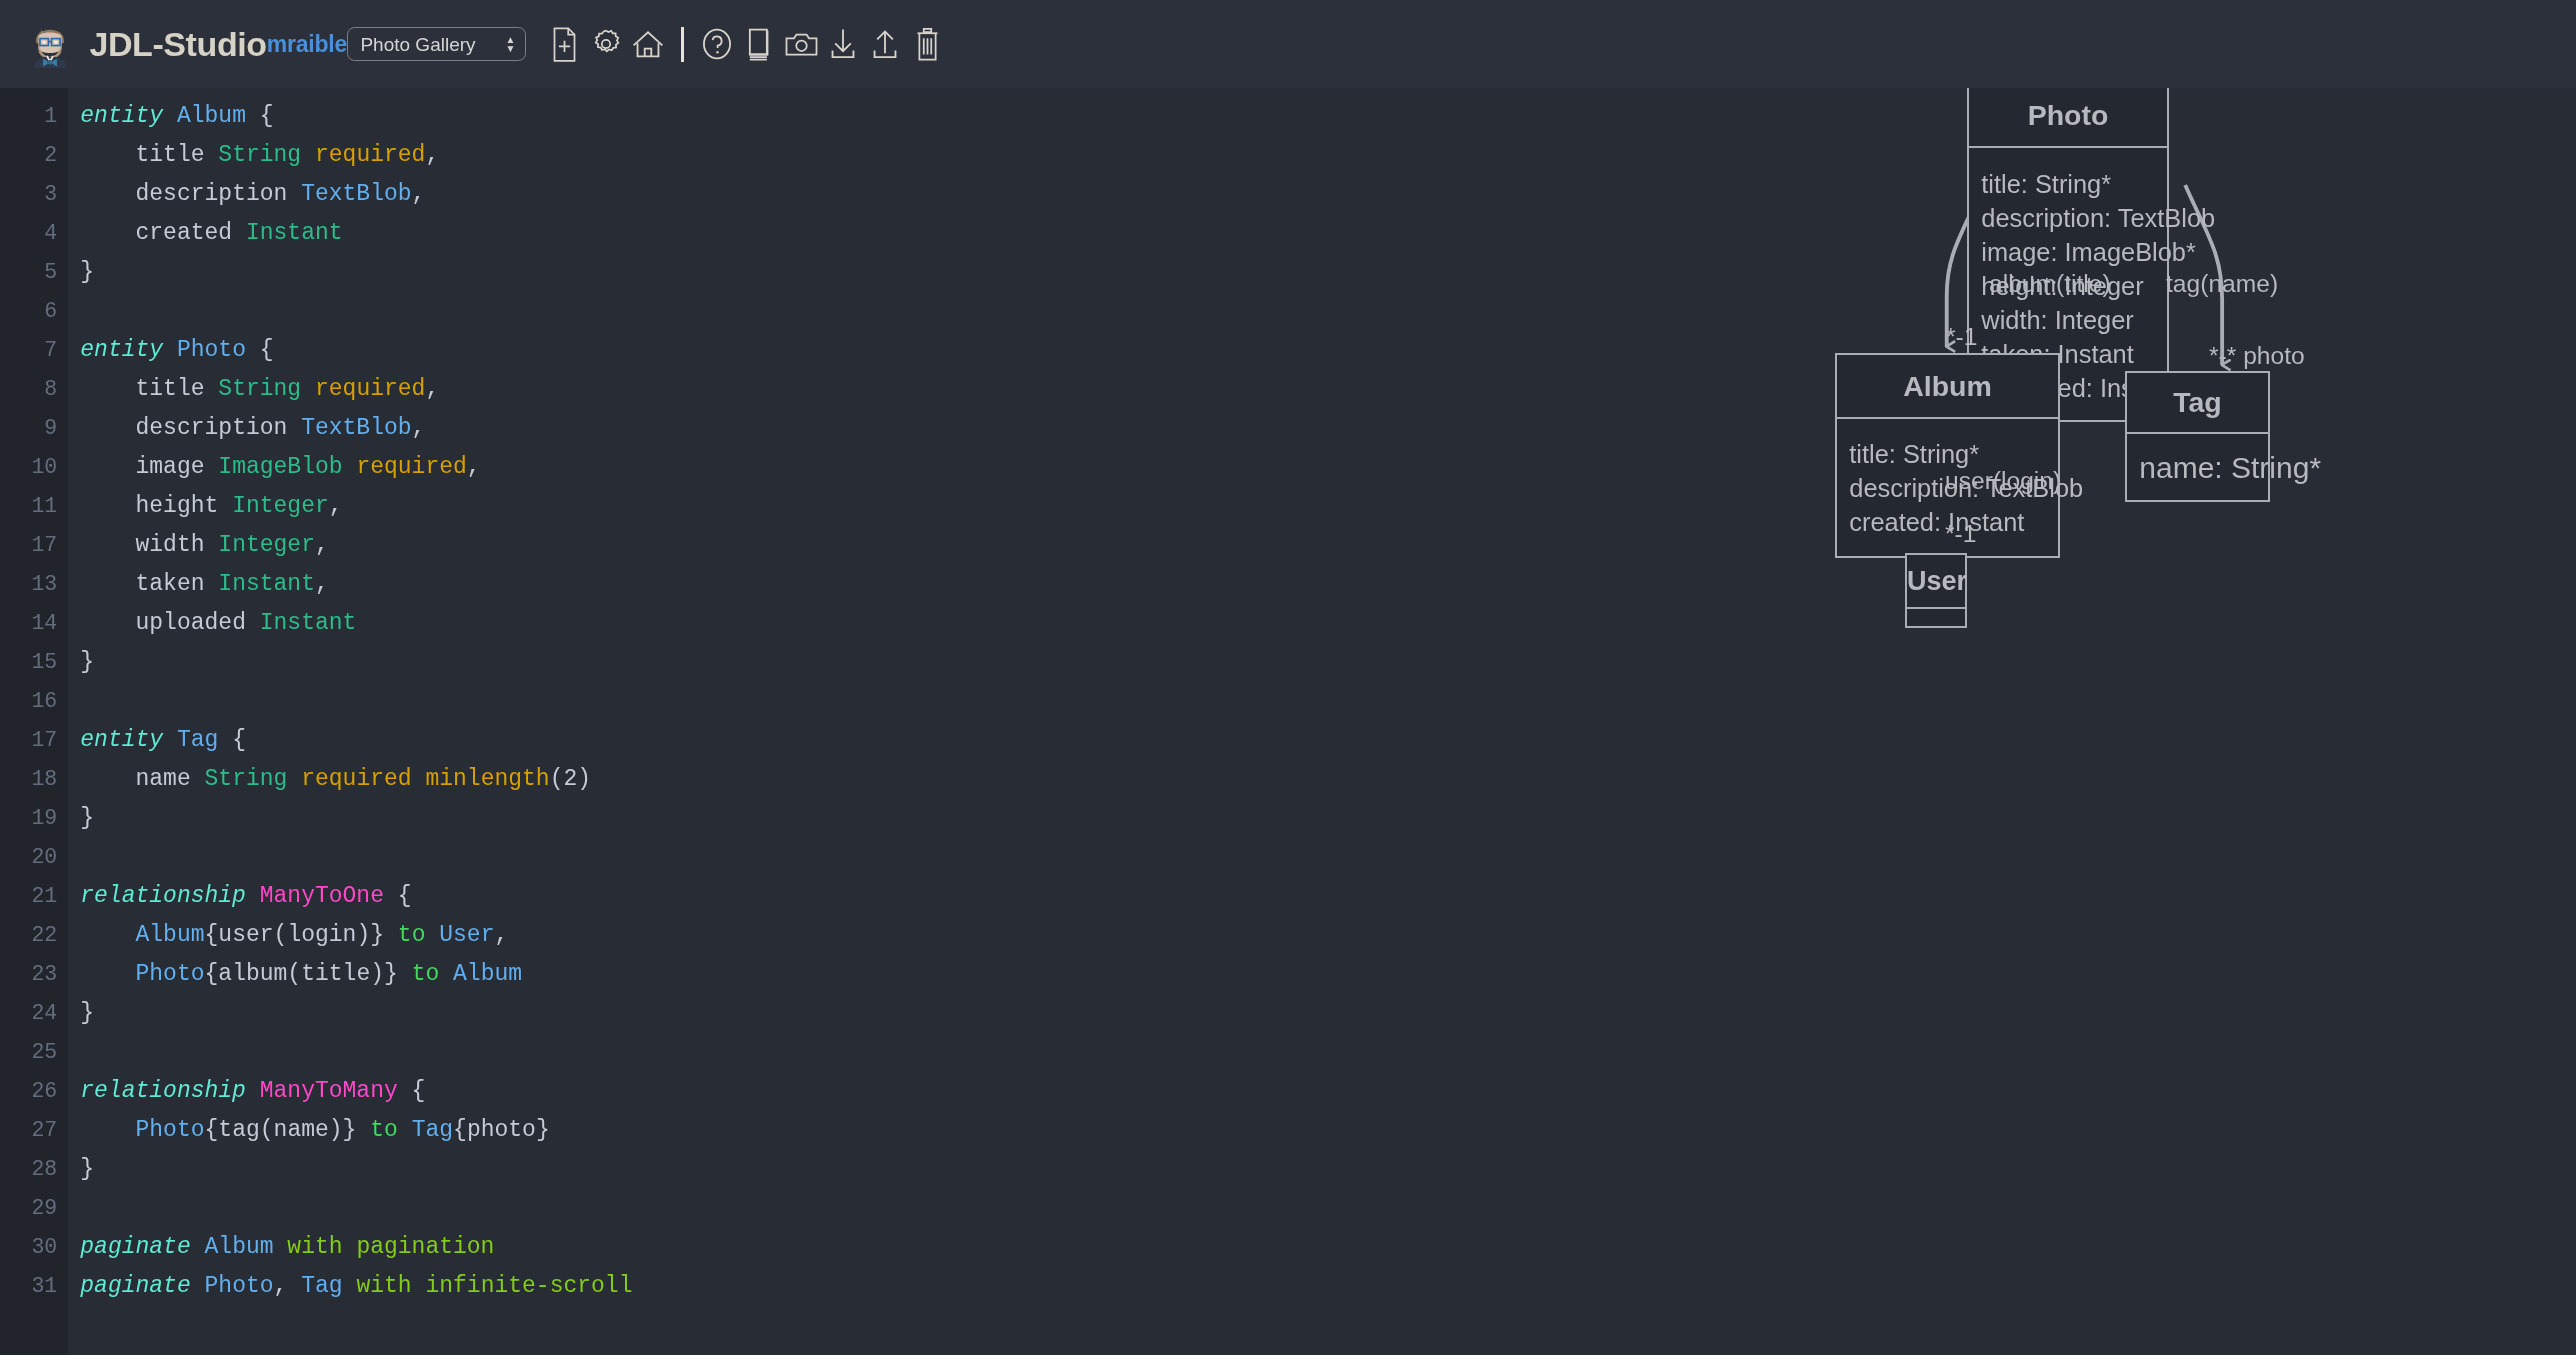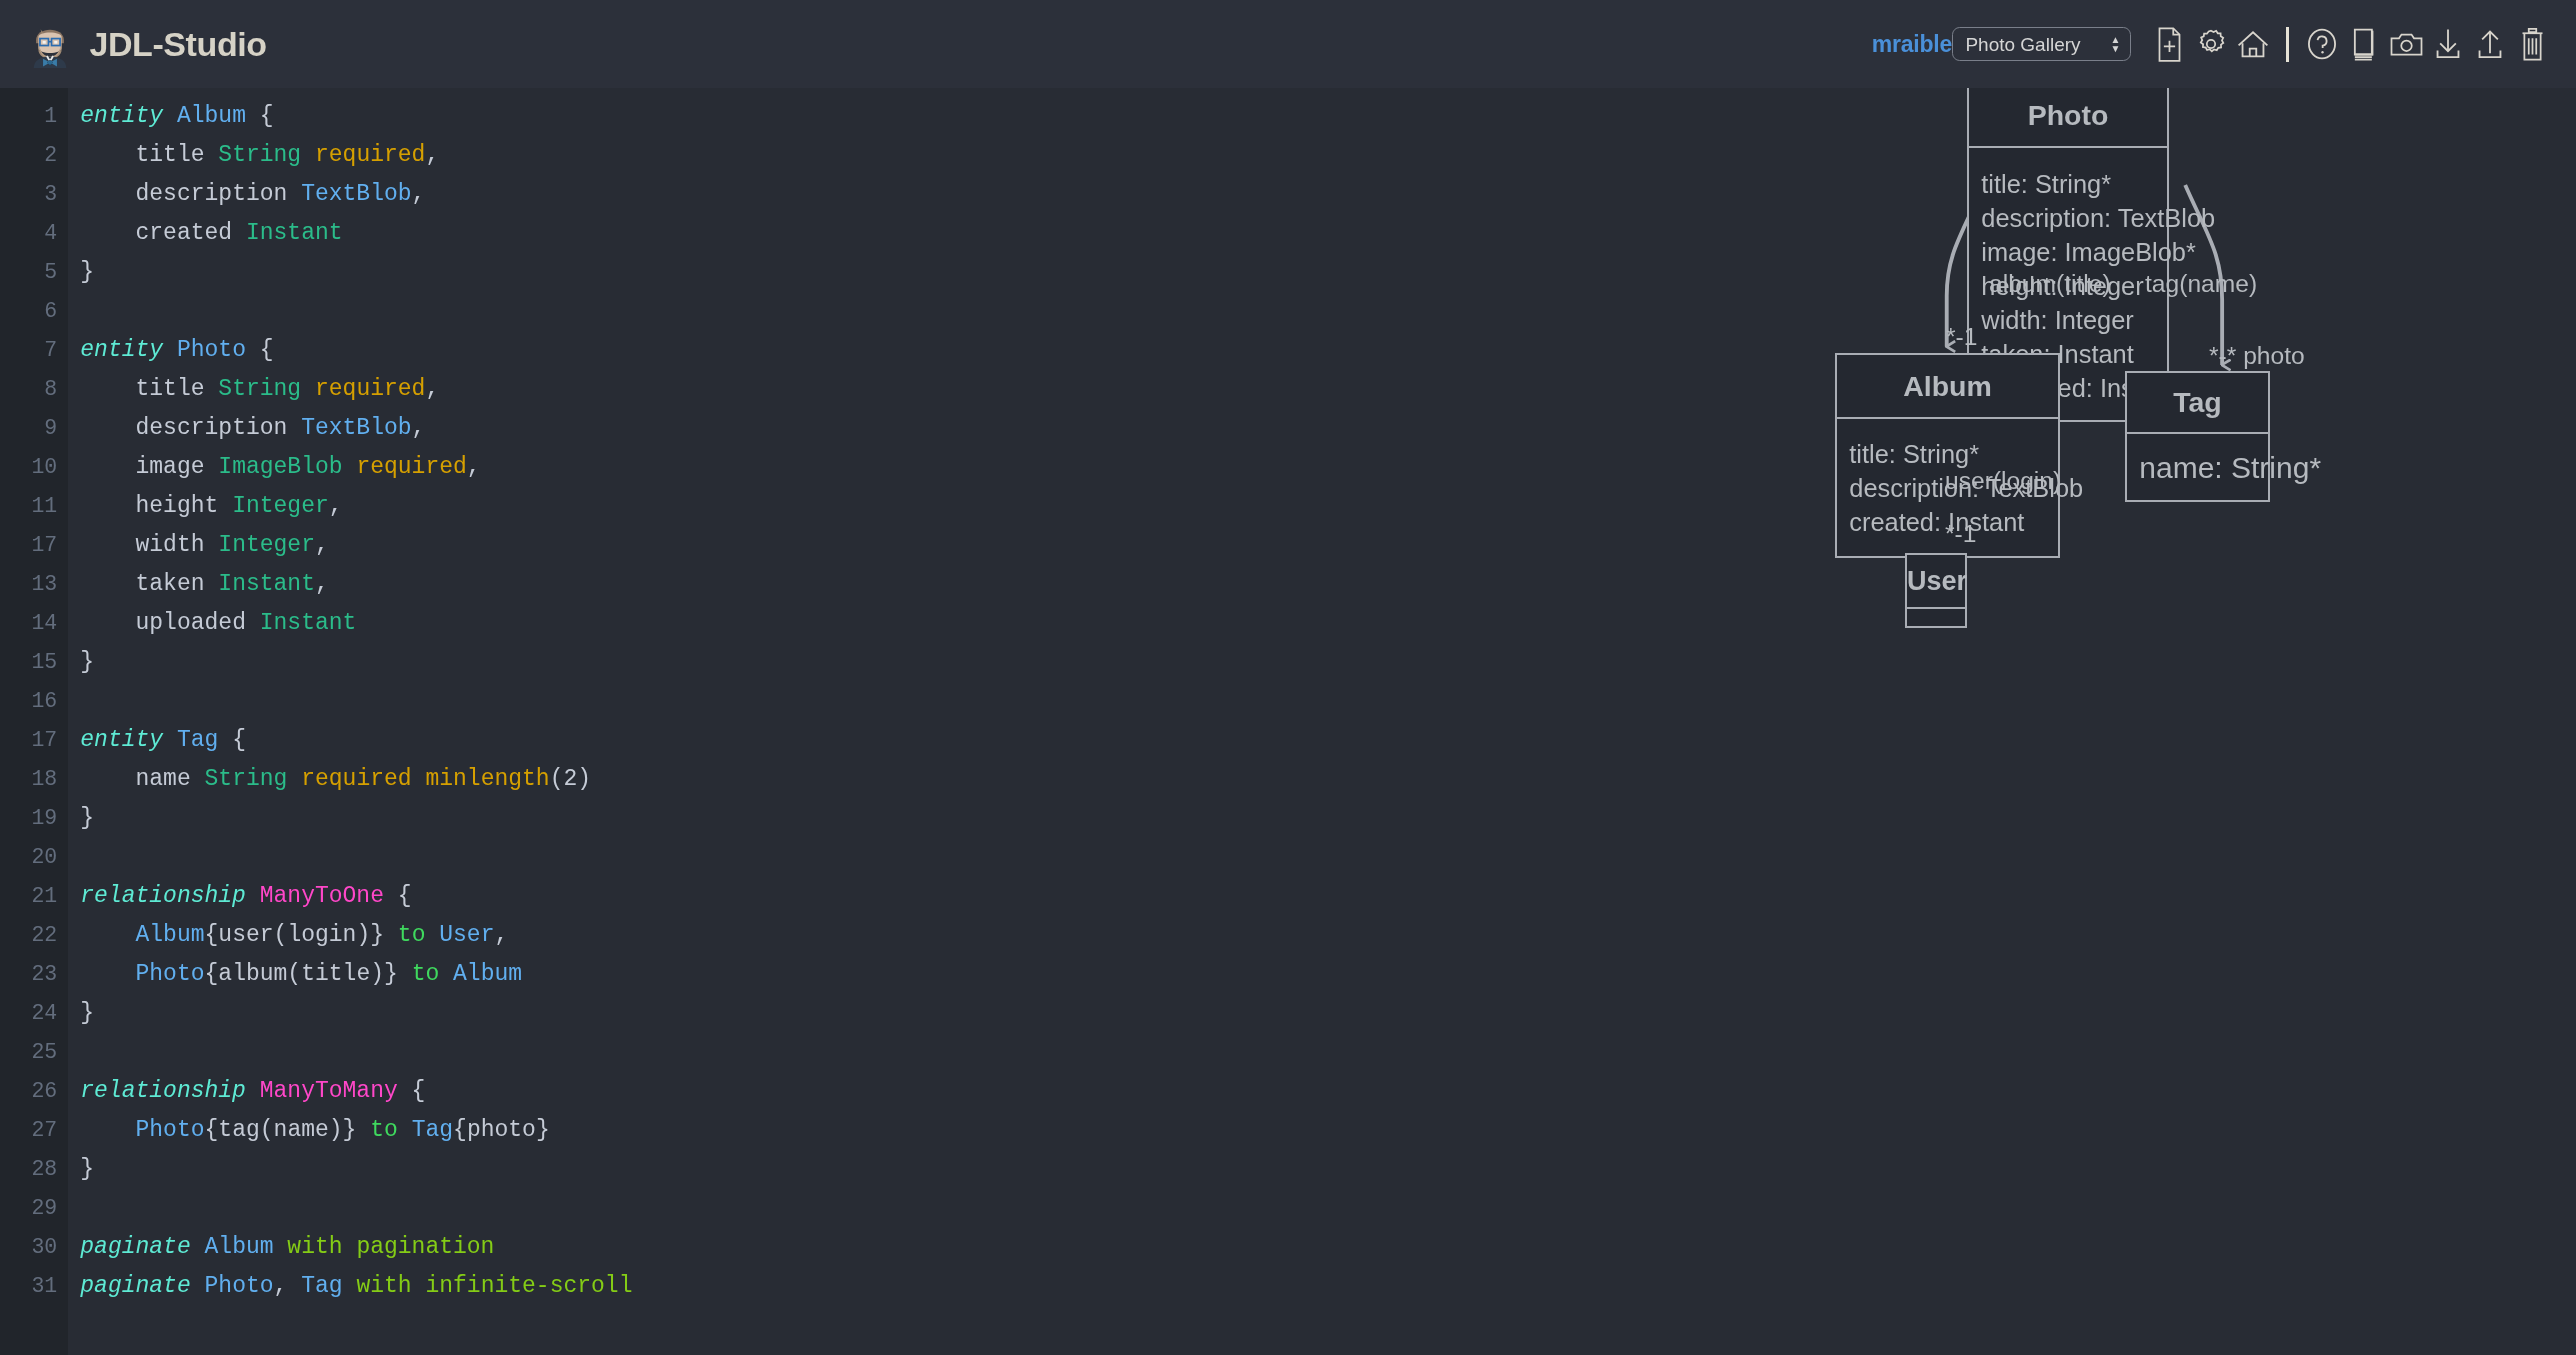--- a/index.html
+++ b/index.html
@@ -9,21 +9,20 @@
     font-family: "Liberation Sans", sans-serif;
     overflow: hidden;
   }
 
   
   .header {
     position: absolute; top: 0; left: 0;
     width: 2576px; height: 88px;
     background: #2c303a;
     display: flex; align-items: center;
-    justify-content: space-between;
     padding: 0 23px 0 26px;
   }
   .brand { display: flex; align-items: center; gap: 15.4px; }
   .avatar { width: 48px; height: 48px; position: relative; }
   .brand-title {
     font-size: 34px; font-weight: 700;
     color: #d6d2c6; letter-spacing: -0.4px;
   }
 
   .header-right { display: flex; align-items: center; gap: 0; }
@@ -340,20 +339,20 @@
   <div class="uml-box" style="left:566px; top:465px; width:62px;">
     <div class="frame">
       <div class="uml-title" style="font-size:27px; padding:10.8px 0 10px;">User</div>
       <div class="uml-body" style="height:17px;"></div>
     </div>
   </div>
 
   <div class="edge-label" style="left:650px; top:182px;">album(title)</div>
   <div class="edge-label" style="left:607px; top:235px; font-weight:400;">*-1</div>
 
-  <div class="edge-label" style="left:806px; top:182px;">tag(name)</div>
+  <div class="edge-label" style="left:827px; top:182px;">tag(name)</div>
   <div class="edge-label" style="left:870px; top:254px;">*-* photo</div>
 
   <div class="edge-label" style="left:606px; top:379px;">user(login)</div>
   <div class="edge-label" style="left:606px; top:432px;">*-1</div>
 
 </div>
 
 
 </body></html>

